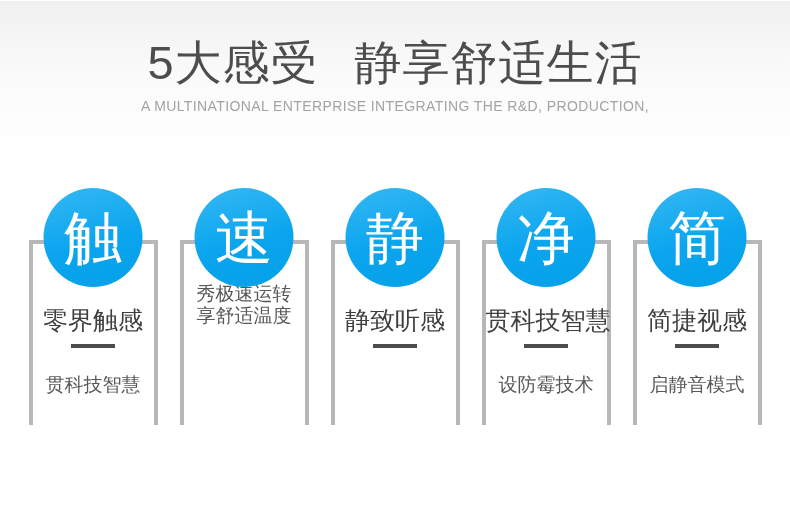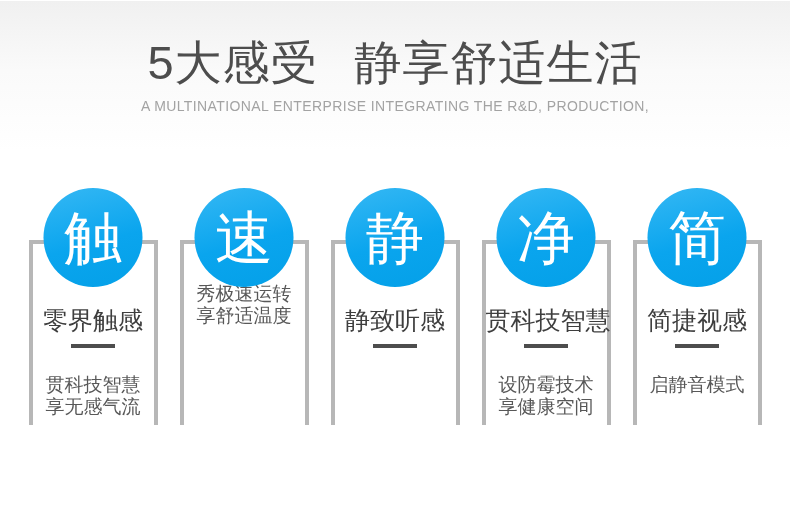--- a/index.html
+++ b/index.html
@@ -97,21 +97,20 @@
   <div class="cards">
 
     <div class="card">
       <div class="badge">
         <span class="badge-char">触</span>
       </div>
       <div class="card-title">零界触感</div>
       <div class="divider"></div>
       <div class="desc">
         <div>贯科技智慧</div>
-        <div>享无感气流</div>
       </div>
     </div>
 
     <div class="card">
       <div class="badge">
         <span class="badge-char">速</span>
       </div>
       <div class="divider"></div>
       <div class="desc">
         <div>秀极速运转</div>
@@ -128,21 +127,20 @@
     </div>
 
     <div class="card">
       <div class="badge">
         <span class="badge-char">净</span>
       </div>
       <div class="card-title">贯科技智慧</div>
       <div class="divider"></div>
       <div class="desc">
         <div>设防霉技术</div>
-        <div>享健康空间</div>
       </div>
     </div>
 
     <div class="card">
       <div class="badge">
         <span class="badge-char">简</span>
       </div>
       <div class="card-title">简捷视感</div>
       <div class="divider"></div>
       <div class="desc">

